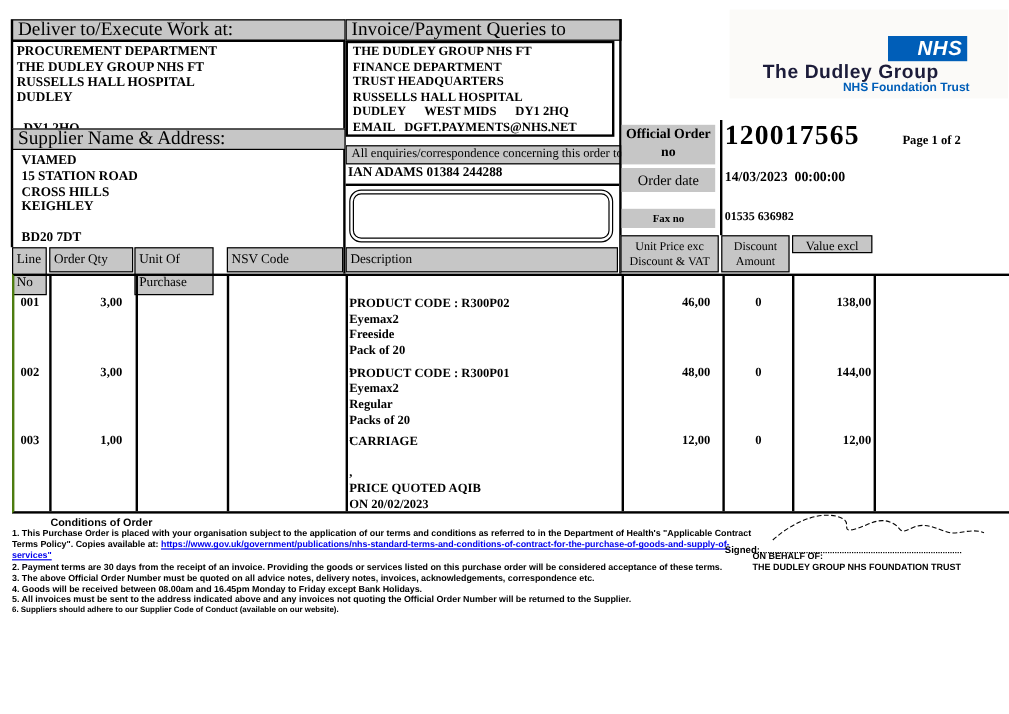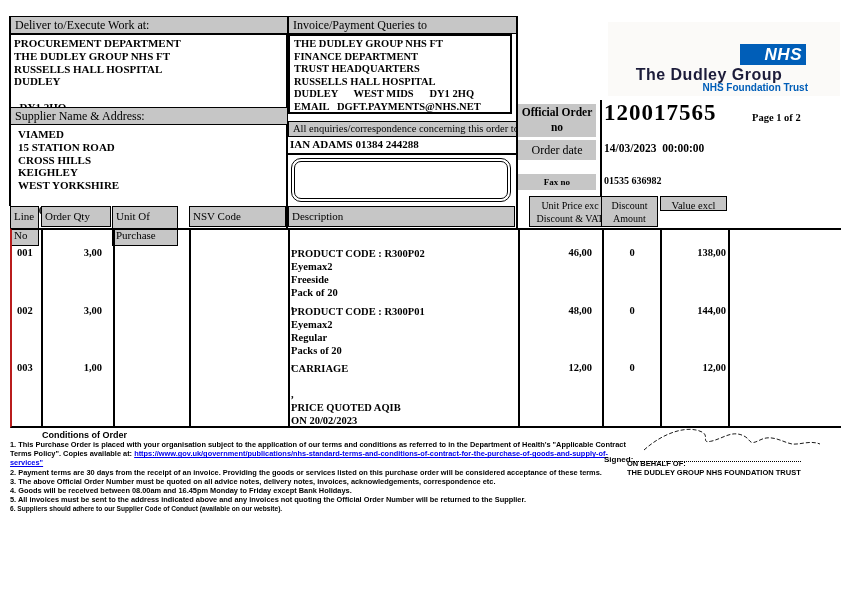--- a/index.html
+++ b/index.html
@@ -1,20 +1,20 @@
 <!DOCTYPE html>
 <html><head>
 <meta charset="utf-8">
 <style>
   html,body { margin:0; padding:0; background:#fff; }
   .page { position:relative; width:841px; height:595px; background:#fff;
           font-family:"Liberation Serif", serif; color:#000; overflow:hidden; }
 
   .abs { position:absolute; }
-  .graybar { background:#c6c6c6; border:1px solid #000; font-size:12px;
+  .graybar { background:#c6c6c6; border:1px solid #000; font-size:16px;
              padding:0 4px; line-height:16px; white-space:pre; }
   .addr { font-weight:bold; font-size:11px; line-height:12.8px; }
   .bl { white-space:pre-wrap; min-height:12.5px; }
 
   .vline { background:#000; width:2px; }
   .hline { background:#000; height:2px; }
 
   .box { border:2px solid #000; }
   .roundbox { border:1.5px solid #000; border-radius:10px; }
   .roundbox-in { position:absolute; inset:2px; border:1.5px solid #000; border-radius:7px; }
@@ -35,21 +35,21 @@
   .logo-org { position:absolute; left:0; top:44px; width:202px; text-align:center;
               font-family:"Liberation Sans", sans-serif; font-weight:bold; font-size:16px;
               color:#1c1c3a; letter-spacing:0.5px; }
   .logo-sub { position:absolute; left:0; top:60px; width:200px; text-align:right;
               font-family:"Liberation Sans", sans-serif; font-weight:bold; font-size:10px; }
 
   
   .th { background:#c6c6c6; border:1px solid #000; font-size:11px; line-height:19px;
         padding-left:3px; box-sizing:border-box; overflow:hidden; }
   .th2 { line-height:13px; text-align:center; font-size:10px; padding:2px 1px; }
-  .tbody { border-top:2px solid #000; border-bottom:2px solid #000; border-left:2px solid #b91c1c; }
+  .tbody { border-top:2px solid #000; border-bottom:2px solid #000; border-left:2px solid #4d7c0f; }
   .vdiv { position:absolute; top:0; width:2px; height:100%; background:#000; }
   .row { position:absolute; left:0; width:100%; }
   .c { position:absolute; font-weight:bold; font-size:10.5px; }
   .c-line  { left:5px;   width:26px; }
   .c-qty   { left:24px;  width:66px; text-align:right; }
   .c-desc  { left:279px; width:225px; }
   .c-desc .bl { min-height:13px; line-height:13px; }
   .c-price { left:500px; width:80px; text-align:right; }
   .c-disc  { left:592px; width:56px; text-align:center; }
   .c-val   { left:652px; width:62px; text-align:right; }
@@ -84,21 +84,20 @@
       <div class="bl"></div>
       <div class="bl">  DY1 2HQ</div>
     </div>
 
   <div class="abs graybar" style="left:10px; top:107px; width:268px;">Supplier Name &amp; Address:</div>
   <div class="abs addr" style="left:18px; top:128px; width:260px;">
       <div class="bl">VIAMED</div>
       <div class="bl">15 STATION ROAD</div>
       <div class="bl">CROSS HILLS</div>
       <div class="bl">KEIGHLEY</div>
-      <div class="bl">WEST YORKSHIRE</div>
       <div class="bl"></div>
       <div class="bl">BD20 7DT</div>
     </div>
 
   <div class="abs graybar" style="left:288px; top:16px; width:220px;">Invoice/Payment Queries to</div>
   <div class="abs box addr" style="left:288px; top:34px; width:224px; height:80px; padding:2px 4px; box-sizing:border-box; font-size:10.5px; line-height:12.3px;">
       <div class="bl">THE DUDLEY GROUP NHS FT</div>
       <div class="bl">FINANCE DEPARTMENT</div>
       <div class="bl">TRUST HEADQUARTERS</div>
       <div class="bl">RUSSELLS HALL HOSPITAL</div>
@@ -120,34 +119,34 @@
   <div class="abs cell-label" style="left:518px; top:104px; width:78px; height:32px; font-weight:bold; font-size:11.5px; line-height:15px; padding-top:1px;">Official Order no</div>
   <div class="abs order-no" style="left:604px; top:100px;">120017565</div>
   <div class="abs page-info" style="left:752px; top:112px;">Page 1 of 2</div>
 
   <div class="abs cell-label" style="left:518px; top:140px; width:78px; height:20px; font-size:12px; line-height:20px;">Order date</div>
   <div class="abs meta-val" style="left:604px; top:142px;">14/03/2023  00:00:00</div>
 
   <div class="abs cell-label" style="left:518px; top:174px; width:78px; height:16px; font-weight:bold; font-size:9px; line-height:16px;">Fax no</div>
   <div class="abs fax-val" style="left:604px; top:175px;">01535 636982</div>
 
-  <div class="abs logo-panel" style="left:608px; top:22px; width:232px; height:74px;">
+  <div class="abs logo-panel" style="left:608px; top:8px; width:232px; height:74px;">
     <div class="nhs-box" style="background:#005EB8;">
       <span class="nhs-txt">NHS</span>
     </div>
     <div class="logo-org">The Dudley Group</div>
     <div class="logo-sub" style="color:#005EB8;">NHS Foundation Trust</div>
   </div>
 
   <div class="abs th" style="left:10px; top:206px; width:29px;">Line No</div>
   <div class="abs th" style="left:41px; top:206px; width:70px;">Order Qty</div>
   <div class="abs th" style="left:112px; top:206px; width:66px;">Unit Of Purchase</div>
   <div class="abs th" style="left:189px; top:206px; width:97px;">NSV Code</div>
   <div class="abs th" style="left:288px; top:206px; width:227px;">Description</div>
-  <div class="abs th th2" style="left:517px; top:196px; width:82px; height:31px;margin-left:12px;">
+  <div class="abs th th2" style="left:517px; top:196px; width:82px; height:31px;">
     <div>Unit Price exc</div>
     <div>Discount &amp; VAT</div>
   </div>
   <div class="abs th th2" style="left:601px; top:196px; width:57px; height:31px;">
     <div>Discount</div>
     <div>Amount</div>
   </div>
   <div class="abs th th2" style="left:660px; top:196px; width:67px; height:15px; font-size:10.5px;">Value excl VAT</div>
 
   <div class="abs tbody" style="left:10px; top:228px; width:830px; height:196px;">

